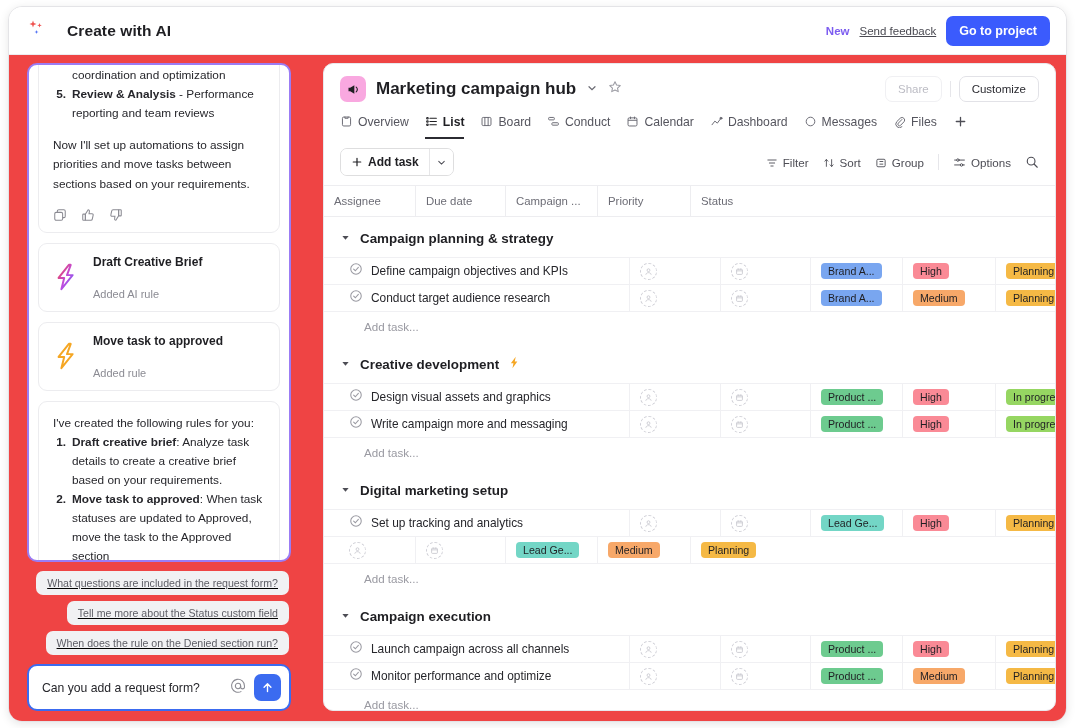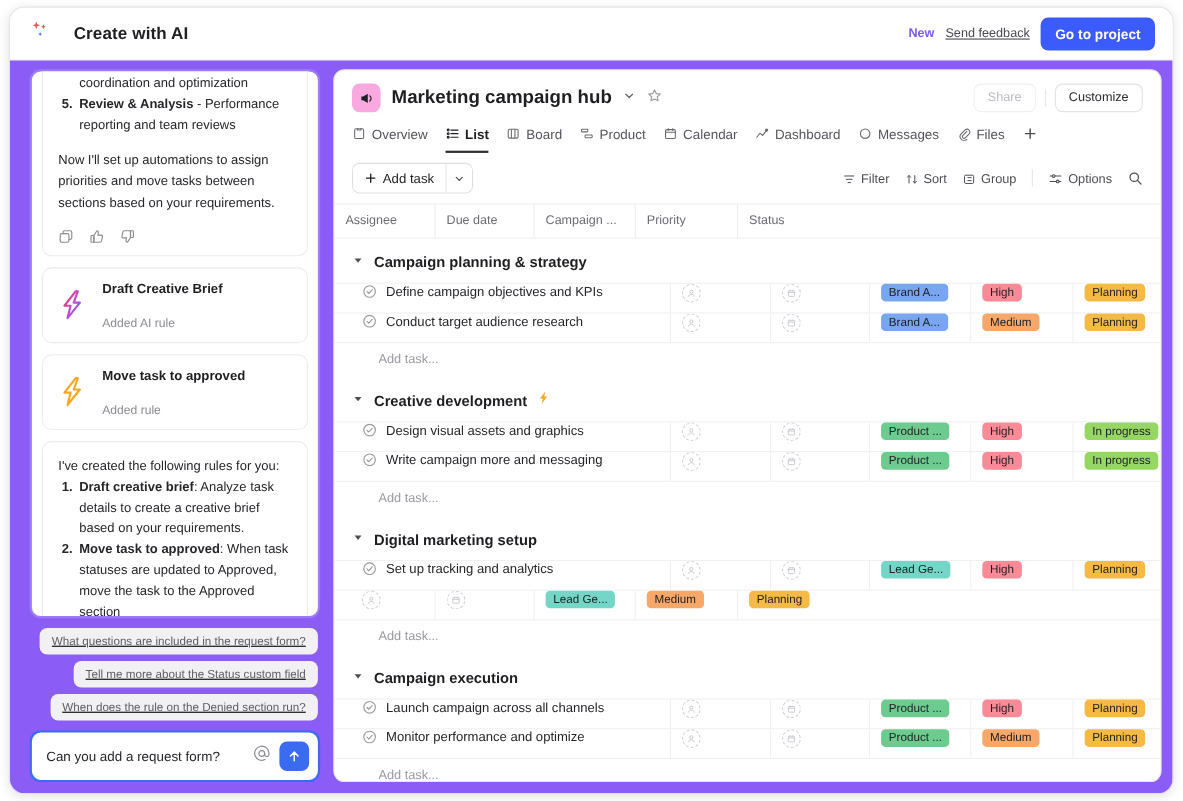--- a/index.html
+++ b/index.html
@@ -34,21 +34,21 @@
   .new-pill { font-size: 11.5px; font-weight: 700; color: #7c5cf0; }
   .send-feedback { font-size: 11.5px; color: #4a4a52; text-decoration: underline; cursor: pointer; }
   .goto-btn {
     background: #3b5bfd; color: #fff; border: none;
     font-size: 12.5px; font-weight: 600;
     padding: 8px 13px; border-radius: 7px; cursor: pointer;
     font-family: inherit;
   }
 
   
-  .body { flex: 1; display: flex; background: #8b5cf6; min-height: 0; }
+  .body { flex: 1; display: flex; background: #ef4444; min-height: 0; gap: 20px; }
 
   
   .ai-panel {
     width: 290px; flex: 0 0 290px;
     display: flex; flex-direction: column;
     padding: 8px 8px 10px 18px;
     min-height: 0;
   }
   .chat-scroll {
     flex: 1; min-height: 0;
@@ -130,21 +130,21 @@
   }
   .tab.active { color: #1f1f23; font-weight: 600; border-bottom-color: #2b2b31; }
 
   .toolbar { display: flex; align-items: center; padding: 9px 16px; gap: 8px; border-bottom: 1px solid #ededf0;}
   .addtask {
     display: flex; align-items: stretch;
     border: 1px solid #dededf; border-radius: 7px; overflow: hidden; background:#fff;
   }
   .addtask-main {
     display: flex; align-items: center; gap: 5px;
-    font-size: 12px; font-weight: 400; color: #1f1f23;
+    font-size: 12px; font-weight: 700; color: #1f1f23;
     padding: 6px 10px; cursor: pointer; background: #fff; border: none; font-family: inherit;
   }
   .addtask-caret {
     display: flex; align-items: center; padding: 0 6px;
     border-left: 1px solid #e6e6e8; cursor: pointer; background: #fff;
   }
   .tool-right { margin-left: auto; display: flex; align-items: center; gap: 14px; }
   .tool-btn {
     display: flex; align-items: flex-end; gap: 5px;
     font-size: 11.6px; color: #4d4d55; cursor: pointer;
@@ -165,21 +165,21 @@
   .c-prio   { flex: 0 0 93px; }
   .c-status { flex: 1; }
 
   .grid-body { flex: 1; overflow: hidden; }
   .section-head {
     display: flex; align-items: center; gap: 9px;
     padding: 12px 0 10px 16px;
   }
   .section-title { font-size: 13.4px; font-weight: 700; color: #1f1f23; }
   .task-row { display: flex; border-top: 1px solid #f0f0f3; height: 27px; align-items: stretch; }
-  .task-row .cell { border-left: 1px solid #f0f0f3; display: flex; align-items: flex-start; padding: 0 10px; }
+  .task-row .cell { border-left: 1px solid #f0f0f3; display: flex; align-items: center; padding: 0 10px; }
   .task-row .cell:first-child { border-left: none; padding-left: 25px; gap: 8px; }
   .task-name { font-size: 11.9px; color: #26262b; white-space: nowrap; }
   .add-task-row { padding: 8px 0 10px 40px; font-size: 11.6px; color: #9a9aa2; border-top: 1px solid #f0f0f3; cursor: pointer;}
   .tag {
     font-size: 10.6px; padding: 2px 7px; border-radius: 4px;
     font-weight: 400; color: #1f1f23; white-space: nowrap; max-width: 100%;
     overflow: hidden;
   }
   .dotted {
     width: 17px; height: 17px; border-radius: 50%;
@@ -360,21 +360,21 @@
                 <rect x="2.5" y="3" width="11" height="10" rx="1.5"></rect>
                 <path d="M6 3v10M10 3v10"></path>
               </svg>
             <span>Board</span>
           </div>
           <div class="tab">
             <svg width="13" height="13" viewBox="0 0 16 16" fill="none" stroke="#6a6a73" stroke-width="1.2">
                 <rect x="2" y="3" width="7" height="3" rx="1"></rect>
                 <rect x="6" y="9.5" width="8" height="3" rx="1"></rect>
               </svg>
-            <span>Product</span>
+            <span>Conduct</span>
           </div>
           <div class="tab">
             <svg width="13" height="13" viewBox="0 0 16 16" fill="none" stroke="#6a6a73" stroke-width="1.2">
                 <rect x="2.5" y="3.5" width="11" height="10" rx="1.6"></rect>
                 <path d="M2.5 6.5h11M5.5 2v3M10.5 2v3"></path>
               </svg>
             <span>Calendar</span>
           </div>
           <div class="tab">
             <svg width="13" height="13" viewBox="0 0 16 16" fill="none" stroke="#6a6a73" stroke-width="1.2" stroke-linecap="round">

